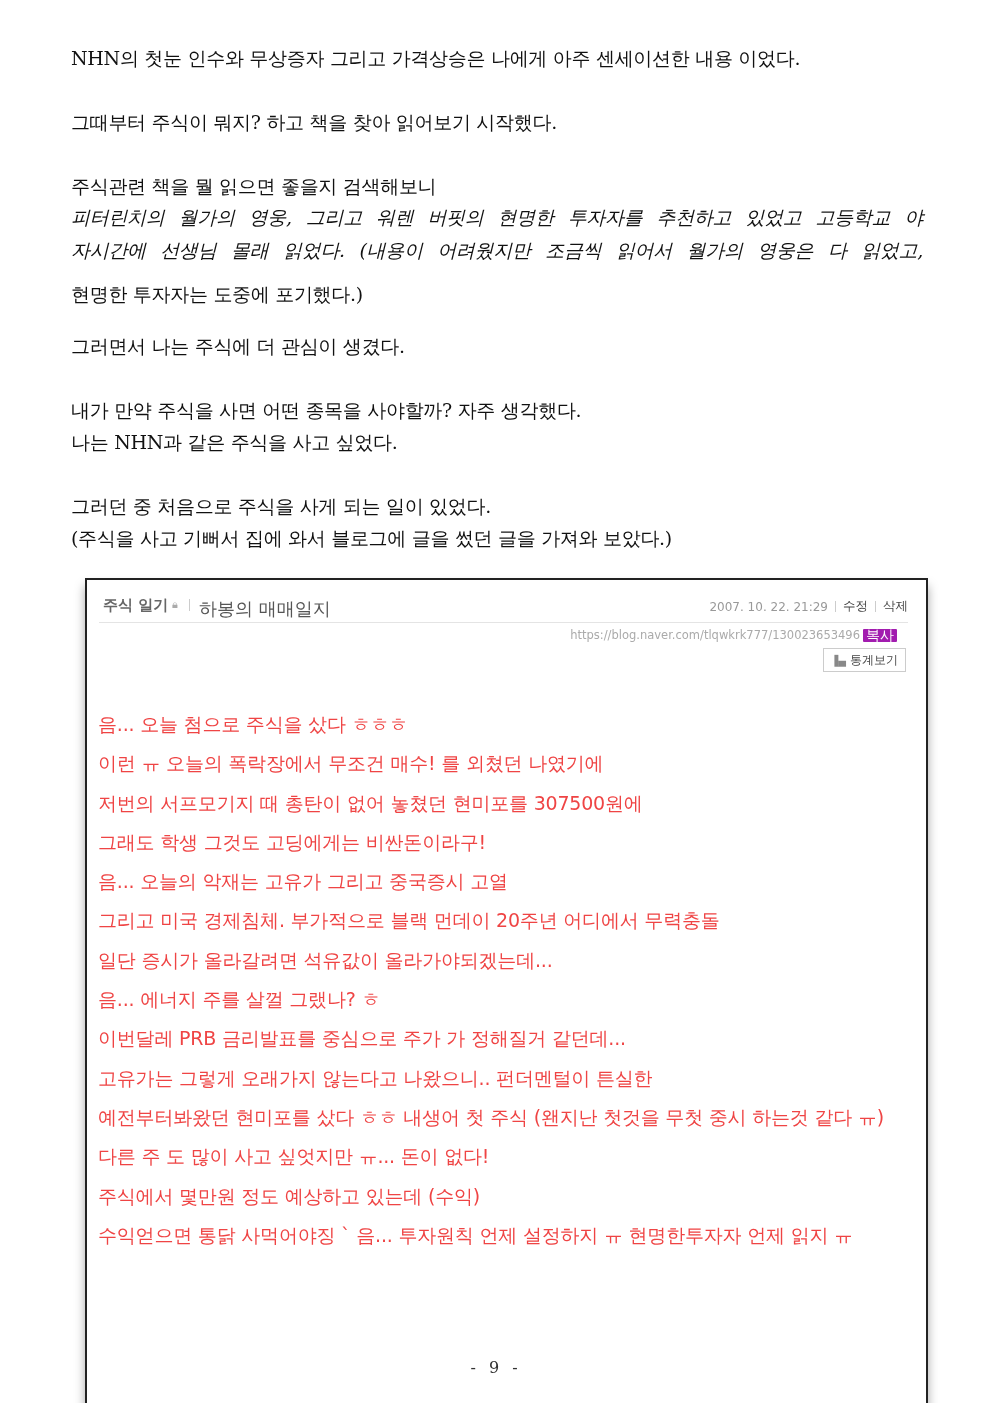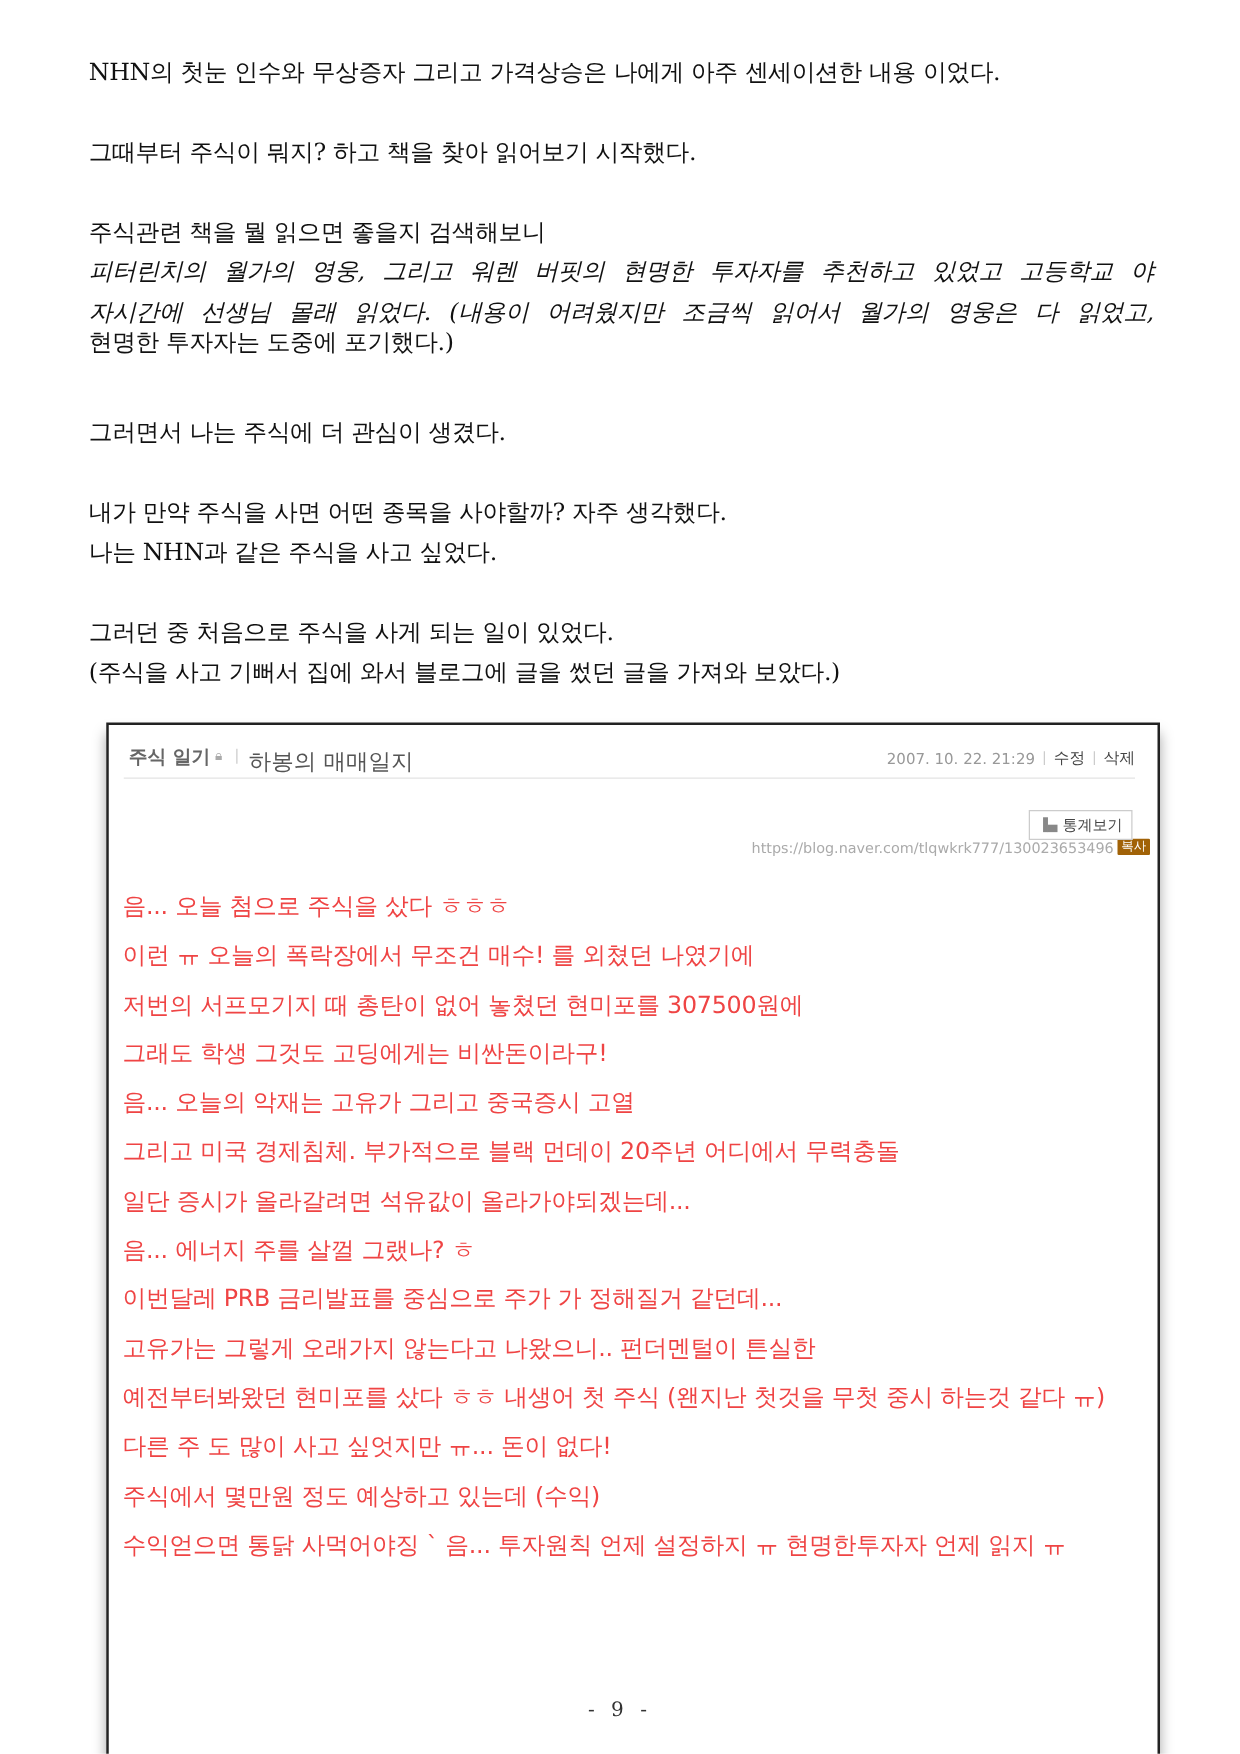--- a/index.html
+++ b/index.html
@@ -14,40 +14,40 @@
           font-family: "DejaVu Sans", "Liberation Sans", sans-serif; }
   .shot-header { position: absolute; left: 12px; right: 18px; top: 12px; height: 30px;
                  border-bottom: 1px solid #e4e4e4; }
   .cat { position: absolute; left: 4px; top: 4px; font-size: 15px; font-weight: bold; color: #666; }
   .lock { position: absolute; left: 73px; top: 6px; font-size: 11px; color: #aaa; }
   .sep1 { position: absolute; left: 90px; top: 7px; width: 1px; height: 12px; background: #ccc; }
   .blogname { position: absolute; left: 100px; top: 5px; font-size: 18px; color: #555; }
   .meta { position: absolute; right: 0; top: 6px; font-size: 12px; color: #999; display: flex; align-items: center; }
   .meta .sepv { display: inline-block; width: 1px; height: 11px; background: #ccc; margin: 0 7px; }
   .meta .act { color: #444; font-size: 12.5px; }
-  .url { position: absolute; right: 6px; top: 48px; font-size: 11.5px; color: #aaa; display: flex; align-items: flex-start; margin-top: 43px; }
-  .copy-btn { margin-left: 3px; background: #a16207; color: #fff; font-size: 10px; padding: 0 3px; line-height: 13px; border-radius: 1px; }
+  .url { position: absolute; right: 29px; top: 48px; font-size: 11.5px; color: #aaa; display: flex; align-items: flex-end; }
+  .copy-btn { margin-left: 3px; background: #a21caf; color: #fff; font-size: 14px; padding: 0 3px; line-height: 13px; border-radius: 1px; }
   .stats-btn { position: absolute; right: 20px; top: 68px; height: 22px; border: 1px solid #ccc;
                font-size: 12px; color: #444; display: flex; align-items: center; padding: 0 7px; background: #fff; }
   .stats-btn .ic { font-size: 10px; color: #888; margin-right: 4px; }
   .post { position: absolute; left: 11px; top: 132px; }
   .post-line { height: 39.3px; font-size: 19px; color: #ef4444; white-space: nowrap; letter-spacing: -0.2px; }
 
   .page-num { position: absolute; left: 0; width: 992px; top: 1358px; text-align: center; font-size: 16px; color: #333; letter-spacing: 4px; }
 </style>
 </head>
 <body>
 
 <div>
   <div class="para-line" style="top:46px">NHN의 첫눈 인수와 무상증자 그리고 가격상승은 나에게 아주 센세이션한 내용 이었다.</div>
   <div class="para-line" style="top:110px">그때부터 주식이 뭐지? 하고 책을 찾아 읽어보기 시작했다.</div>
   <div class="para-line" style="top:174px">주식관련 책을 뭘 읽으면 좋을지 검색해보니</div>
   <div class="para-line justify" style="top:205px">피터린치의 월가의 영웅, 그리고 워렌 버핏의 현명한 투자자를 추천하고 있었고 고등학교 야</div>
   <div class="para-line justify" style="top:238px">자시간에 선생님 몰래 읽었다. (내용이 어려웠지만 조금씩 읽어서 월가의 영웅은 다 읽었고,</div>
-  <div class="para-line" style="top:262px">현명한 투자자는 도중에 포기했다.)</div>
+  <div class="para-line" style="top:282px">현명한 투자자는 도중에 포기했다.)</div>
   <div class="para-line" style="top:334px">그러면서 나는 주식에 더 관심이 생겼다.</div>
   <div class="para-line" style="top:398px">내가 만약 주식을 사면 어떤 종목을 사야할까? 자주 생각했다.</div>
   <div class="para-line" style="top:430px">나는 NHN과 같은 주식을 사고 싶었다.</div>
   <div class="para-line" style="top:494px">그러던 중 처음으로 주식을 사게 되는 일이 있었다.</div>
   <div class="para-line" style="top:526px">(주식을 사고 기뻐서 집에 와서 블로그에 글을 썼던 글을 가져와 보았다.)</div>
 </div>
 
 <div class="shot">
   <div class="shot-header">
     <span class="cat">주식 일기</span>

